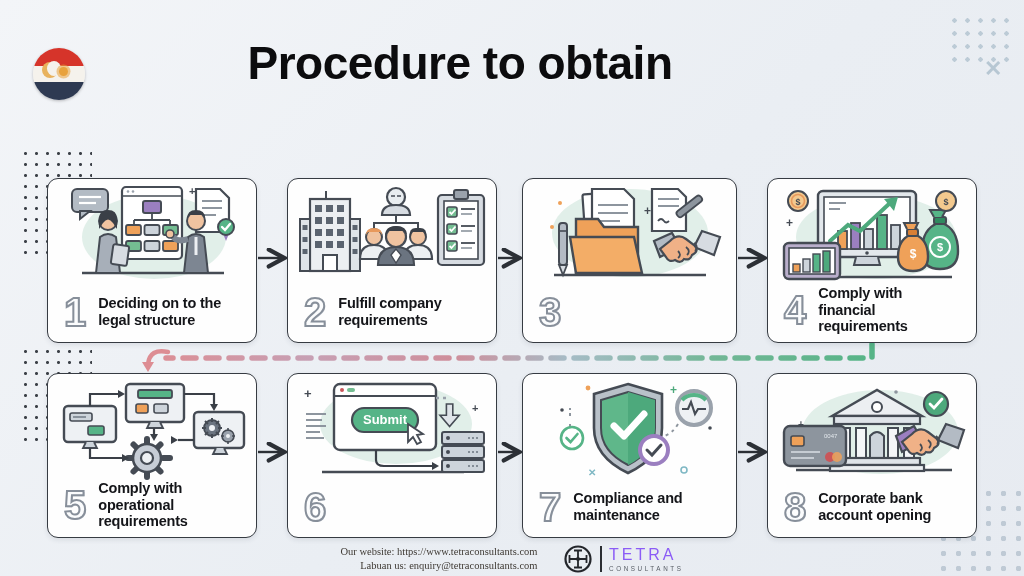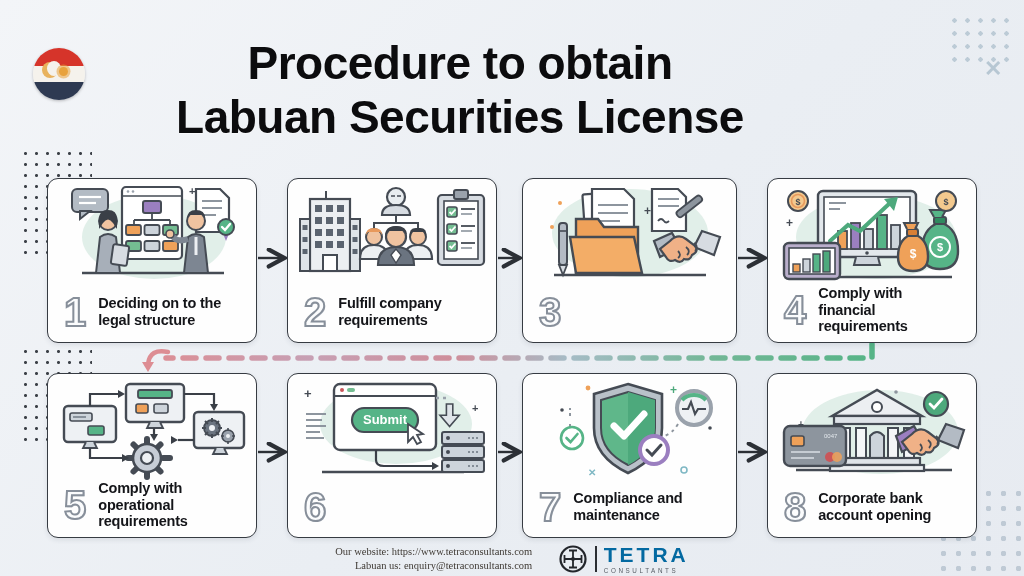--- a/index.html
+++ b/index.html
@@ -55,21 +55,21 @@
     letter-spacing:-0.2px; white-space:pre-line; }
   
   svg.overlay { position:absolute; left:0; top:0; width:1024px; height:576px; z-index:1; pointer-events:none; }
   
   .footer { position:absolute; left:0; bottom:2px; width:1024px; display:flex;
     align-items:center; justify-content:center; gap:26px; }
   .footer .ftext { text-align:right; font-family:"Liberation Serif", serif;
     font-size:10.5px; color:#3e3933; line-height:1.35; }
   .brand { display:flex; align-items:center; gap:7px; }
   .brand .divider { width:1.5px; height:26px; background:#2b2e33; }
-  .brand .bname { font-size:21px; font-weight:700; letter-spacing:3px; color:#0369a1; line-height:1; }
+  .brand .bname { font-size:16px; font-weight:400; letter-spacing:3px; color:#8b5cf6; line-height:1; }
   .brand .bsub { font-size:6.3px; letter-spacing:2.6px; color:#565c64; margin-top:2px; }
 </style>
 </head>
 <body>
 
 <div class="dots dots-tr"></div>
 <div class="x-mark">✕</div>
 <div class="dots dots-l1"></div>
 <div class="dots dots-l2"></div>
 <div class="dots dots-br"></div>
@@ -77,21 +77,21 @@
 <div class="flag">
   <div class="stripe-red"></div>
   <div class="stripe-white">
     <div class="crescent"></div>
     <div class="sun"></div>
   </div>
   <div class="stripe-navy"></div>
 </div>
 
 <h1 class="title"><span>Procedure to obtain</span><br>
-<span>Labuan Securities License</span></h1>
+</h1>
 
 <svg class="overlay">
   <defs>
     <linearGradient id="dashGrad" x1="150" y1="0" x2="872" y2="0" gradientUnits="userSpaceOnUse">
       <stop offset="0" stop-color="#dd8d93"></stop>
         <stop offset="0.22" stop-color="#c7a0b4"></stop>
       <stop offset="0.42" stop-color="#cf8e9b"></stop>
         <stop offset="0.58" stop-color="#a6bcc6"></stop>
       <stop offset="0.78" stop-color="#72b796"></stop>
         <stop offset="1" stop-color="#56b487"></stop>

